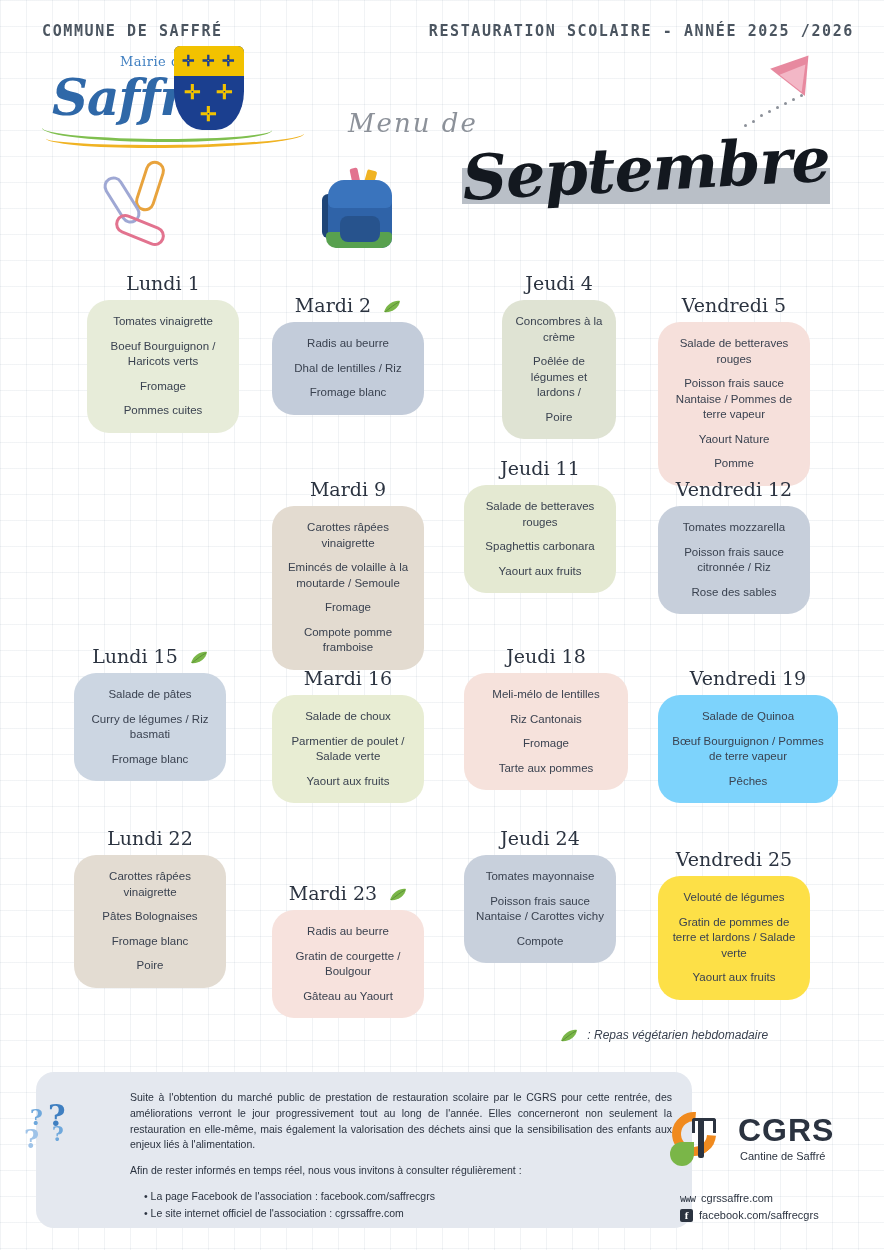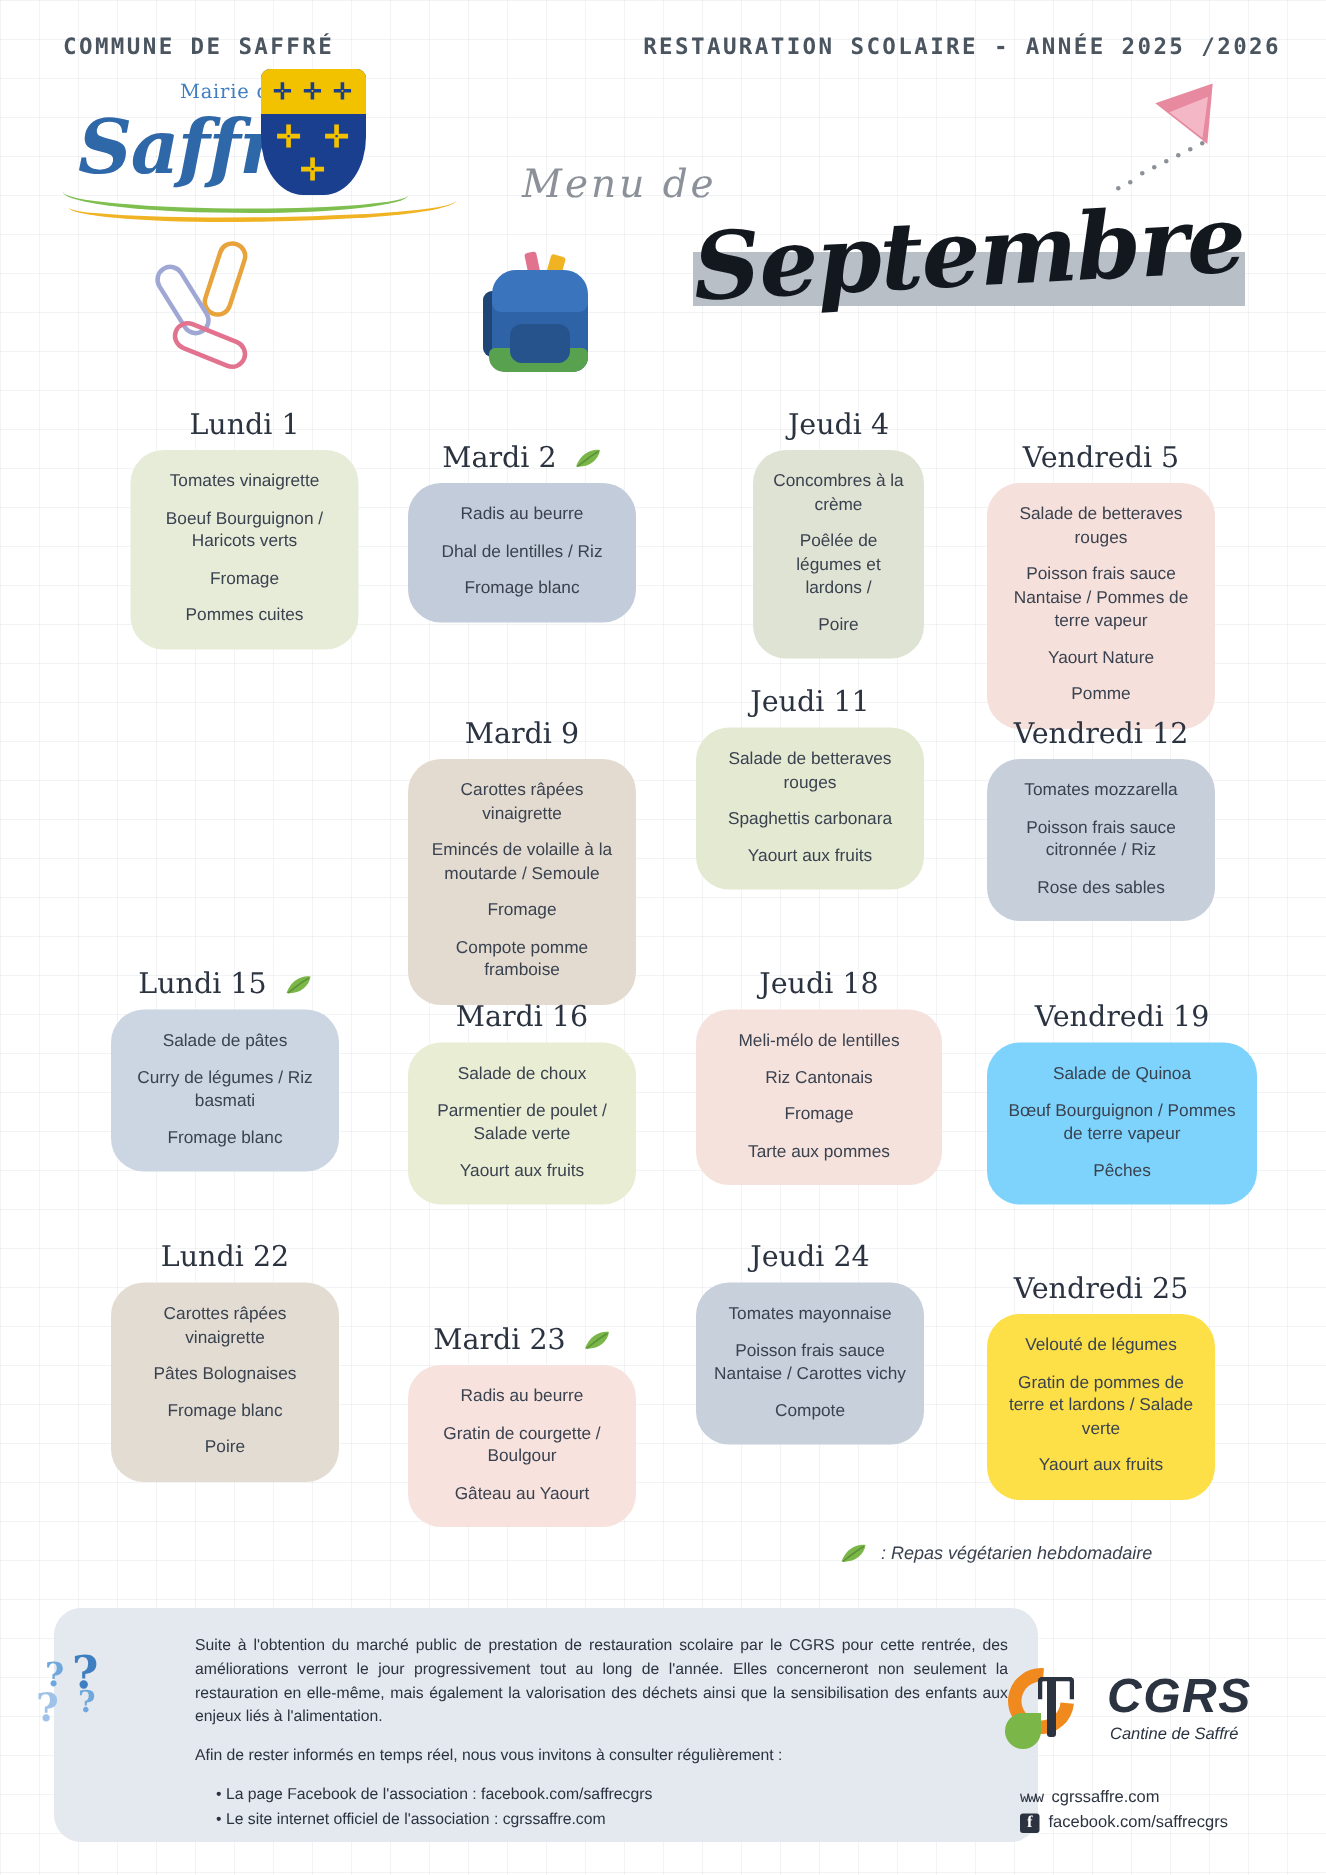--- a/index.html
+++ b/index.html
@@ -189,21 +189,21 @@
     font-family: "DejaVu Serif", serif; font-weight: bold;
     color: #3f7fc1; width: 70px; height: 60px;
   }
   .qmarks span { position: absolute; }
   .qmarks .q1 { left: 8px; top: 6px; font-size: 22px; color: #6fa8dc; }
   .qmarks .q2 { left: 26px; top: 0px; font-size: 30px; color: #3f7fc1; }
   .qmarks .q3 { left: 2px; top: 26px; font-size: 26px; color: #9fc3e8; }
   .qmarks .q4 { left: 30px; top: 24px; font-size: 20px; color: #6fa8dc; }
 
   
-  .cgrs { position: absolute; left: 668px; top: 1108px; width: 200px; height: 70px; font-style: italic; }
+  .cgrs { position: absolute; left: 668px; top: 1108px; width: 200px; height: 70px; }
   .cgrs .mark { position: absolute; left: 0; top: 2px; width: 60px; height: 60px; }
   .cgrs .mark .o {
     position: absolute; left: 4px; top: 2px; width: 44px; height: 44px;
     border: 9px solid #f08a1e; border-radius: 50%;
     border-right-color: transparent; transform: rotate(-40deg);
   }
   .cgrs .mark .g {
     position: absolute; left: 2px; top: 32px; width: 24px; height: 24px;
     background: #7ab648; border-radius: 50% 0 50% 50%;
   }

